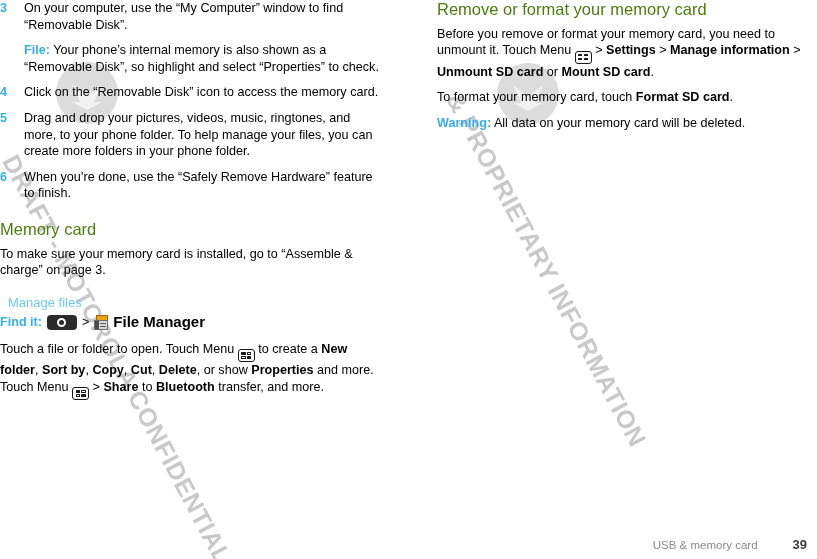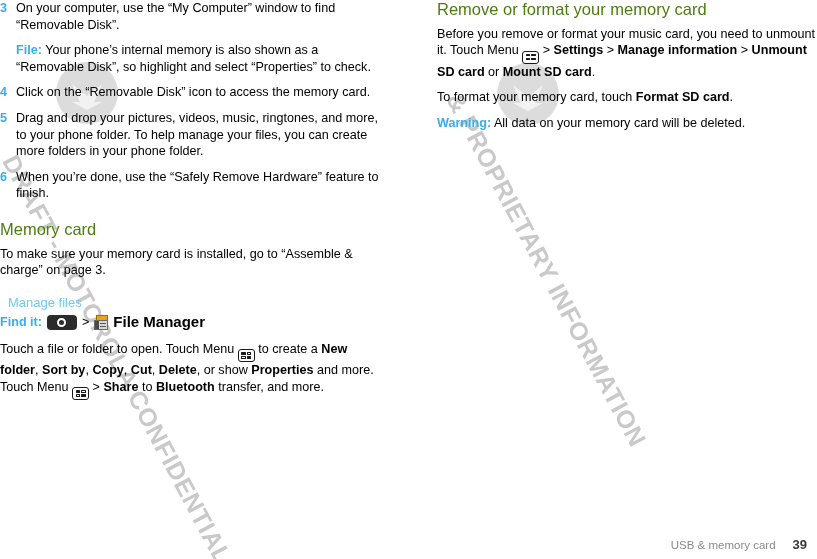--- a/index.html
+++ b/index.html
@@ -110,21 +110,21 @@
     line-height: 16.6px;
     width: 16px;
     flex: 0 0 16px;
     text-align: left;
   }
   .step-body {
     font-size: 12.6px;
     line-height: 16.6px;
     flex: 1;
   }
-  .step-body p { margin: 0 0 9px 0; }
+  .step-body p { margin: 0 0 9px 8px; }
   .step-body p:last-child { margin-bottom: 0; }
 
   
   .findit {
     display: flex;
     align-items: center;
     gap: 5px;
     margin: 3px 0 10px 0;
     font-size: 12.6px;
     line-height: 16.6px;
@@ -219,21 +219,21 @@
     box-sizing: border-box;
   }
 
   
   .footer {
     position: absolute;
     right: 10px;
     bottom: 7px;
     display: flex;
     align-items: baseline;
-    gap: 17px;
+    gap: 35px;
     z-index: 10;
   }
   .footer-title {
     color: #8a8a8a;
     font-size: 11.5px;
   }
   .footer-page {
     color: #3a3a3a;
     font-size: 13px;
     font-weight: bold;
@@ -323,21 +323,21 @@
           <span class="hollow"></span>
           <span></span>
         </span><span> &gt; </span><b>Share</b><span> to </span><b>Bluetooth</b><span> transfer, and more.</span></p>
 
   </div>
 
   <div class="col col-right">
 
     <h2 class="h2">Remove or format your memory card</h2>
 
-    <p><span>Before you remove or format your music card, you need to unmount it. Touch Menu </span><span class="icon-menu">
+    <p><span>Before you remove or format your memory card, you need to unmount it. Touch Menu </span><span class="icon-menu">
           <span></span>
           <span class="hollow"></span>
           <span class="hollow"></span>
           <span></span>
         </span><span> &gt; </span><b>Settings</b><span> &gt; </span><b>Manage information</b><span> &gt; </span><b>Unmount SD card</b><span> or </span><b>Mount SD card</b><span>.</span></p>
 
     <p><span>To format your memory card, touch </span><b>Format SD card</b><span>.</span></p>
 
     <p><span class="blue-b">Warning:</span> <span>All data on your memory card will be deleted.</span></p>
 

